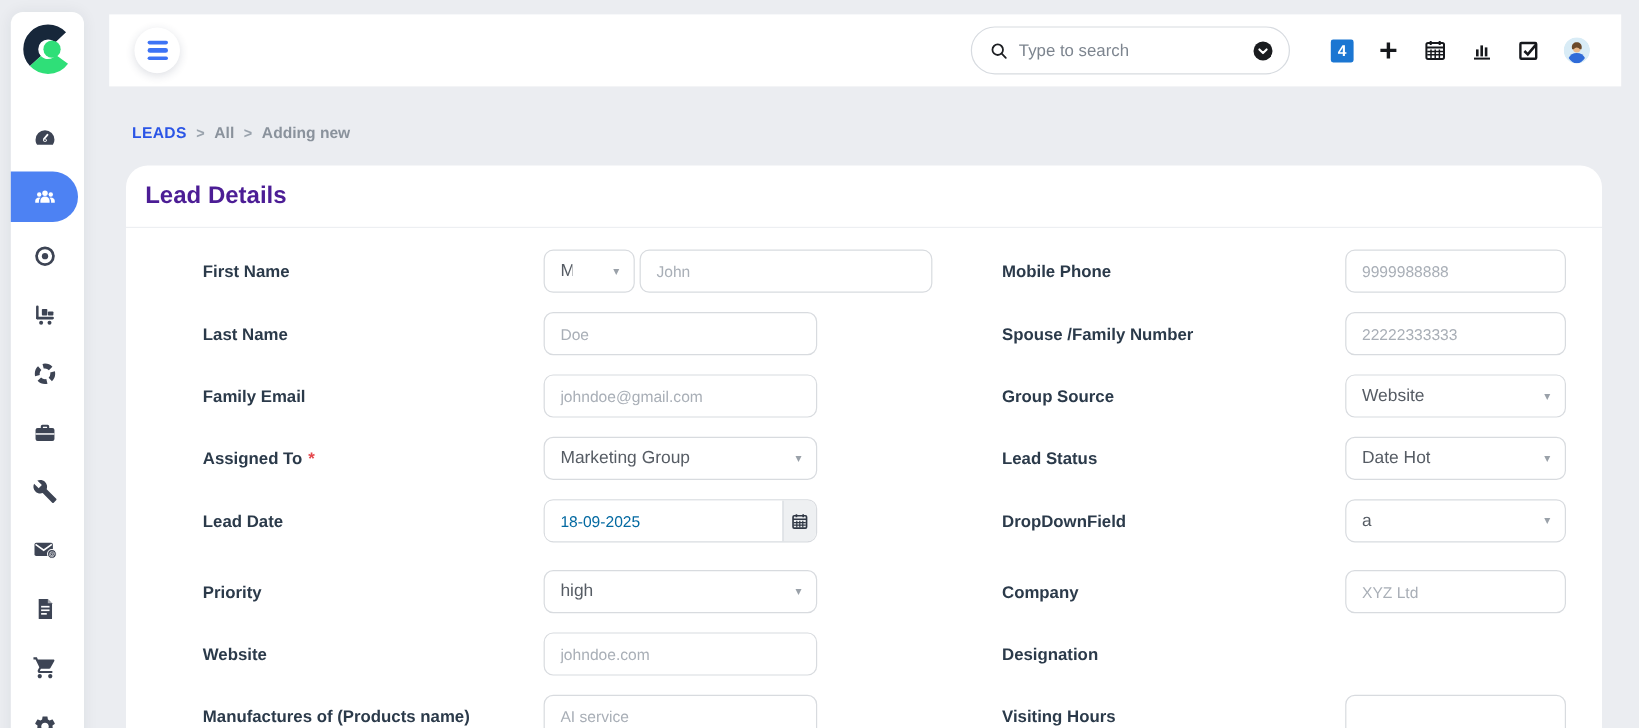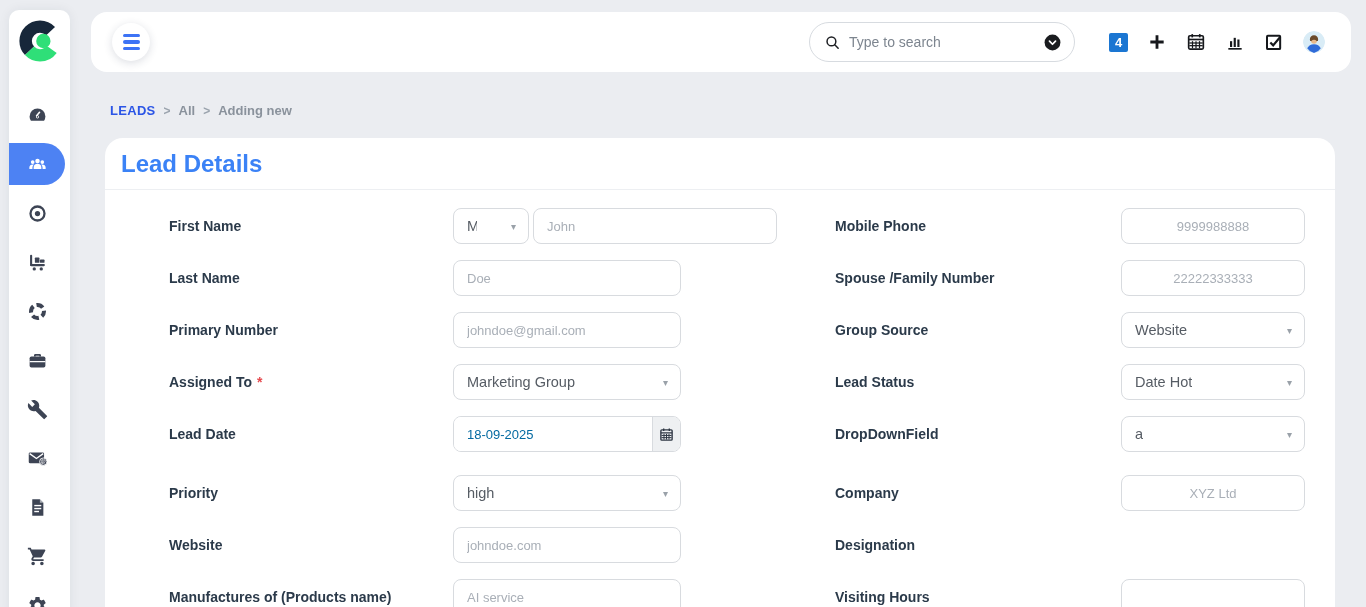--- a/index.html
+++ b/index.html
@@ -24,21 +24,21 @@
     width:56px; height:42px; margin-bottom:7px;
     display:flex; align-items:center; justify-content:center;
     border-radius:0 21px 21px 0; color:#3d4454; cursor:pointer;
   }
   .nav-item svg { width:21px; height:21px; display:block; }
   .nav-item.active { background:#4d82f3; color:#fff; }
 
   
   .topbar {
     position:absolute; left:91px; top:12px; width:1260px; height:60px;
-    background:#fff; border-radius:16px; z-index:2;
+    background:#fff; border-radius:0; z-index:2;
     display:flex; align-items:center;
   }
   .hamburger {
     position:absolute; left:21px; top:11px; width:38px; height:38px;
     background:#fff; border:none; border-radius:50%;
     box-shadow:0 2px 8px rgba(40,50,80,.16);
     display:flex; flex-direction:column; align-items:center; justify-content:center;
     gap:3px; cursor:pointer;
   }
   .hamburger i { display:block; width:17px; height:3.2px; border-radius:2px; background:#3d73f5; }
@@ -77,39 +77,39 @@
   .crumb-sep { color:#9aa3ad; margin:0 8px; font-size:12px; }
   .crumb { color:#8a929c; cursor:pointer; }
 
   
   .card {
     position:absolute; left:105px; top:138px; width:1230px; height:540px;
     background:#fff; border-radius:18px; z-index:1;
   }
   .card-head { height:52px; padding:0 16px; display:flex; align-items:center;
     border-bottom:1px solid #edeff2; }
-  .card-title { font-size:24px; font-weight:bold; color:#3b82f6; }
+  .card-title { font-size:20px; font-weight:bold; color:#4c1d95; }
 
   .form-area { position:relative; padding-top:18px; }
   .fcol { position:absolute; top:18px; }
   .col-left  { left:24px;  width:560px; }
   .col-right { left:690px; width:540px; }
   .frow { display:flex; align-items:center; height:36px; margin-bottom:16px;margin-left:40px; }
   .frow.gap-lg { margin-bottom:23px; }
   .flabel { flex:none; width:284px; font-size:14px; font-weight:bold; color:#2b3a4a; }
   .col-right .flabel { width:286px; }
   .req { color:#e5484d; margin-left:5px; }
   .controls { display:flex; gap:4px; }
 
   .inp {
     height:36px; width:228px; border:1px solid #d8dbdf; border-radius:8px;
     background:#fff; padding:0 13px; font-family:"Liberation Sans",sans-serif;
     font-size:13px; color:#5a6068; outline:none;
   }
-  .col-right .inp, .col-right .sel { width:184px;text-align:center; }
+  .col-right .inp, .col-right .sel { width:184px; }
   .inp::placeholder { color:#a9afb7; }
   .inp-lg { width:244px; }
   .sel {
     height:36px; width:228px; border:1px solid #d8dbdf; border-radius:8px;
     background:#fff; padding:0 12px 0 13px; cursor:pointer;
     display:flex; align-items:center; justify-content:space-between;
   }
   .sel-sm { width:76px;gap:28px; }
   .sel-val { font-size:14.5px; color:#565c64; white-space:nowrap; overflow:hidden; }
   .caret { color:#9aa1a9; font-size:10px; flex:none; margin-left:6px; }
@@ -329,21 +329,21 @@
       </div>
 
       <div class="frow">
         <label class="flabel"><span>Last Name</span></label>
         <div class="controls">
           <input class="inp" type="text" placeholder="Doe" style="">
         </div>
       </div>
 
       <div class="frow">
-        <label class="flabel"><span>Primary Number</span></label>
+        <label class="flabel"><span>Family Email</span></label>
         <div class="controls">
           <input class="inp" type="text" placeholder="johndoe@gmail.com" style="">
         </div>
       </div>
 
       <div class="frow">
         <label class="flabel"><span>Assigned To</span><span class="req">*</span></label>
         <div class="controls">
           <div class="sel">
             <span class="sel-val">Marketing Group</span>

